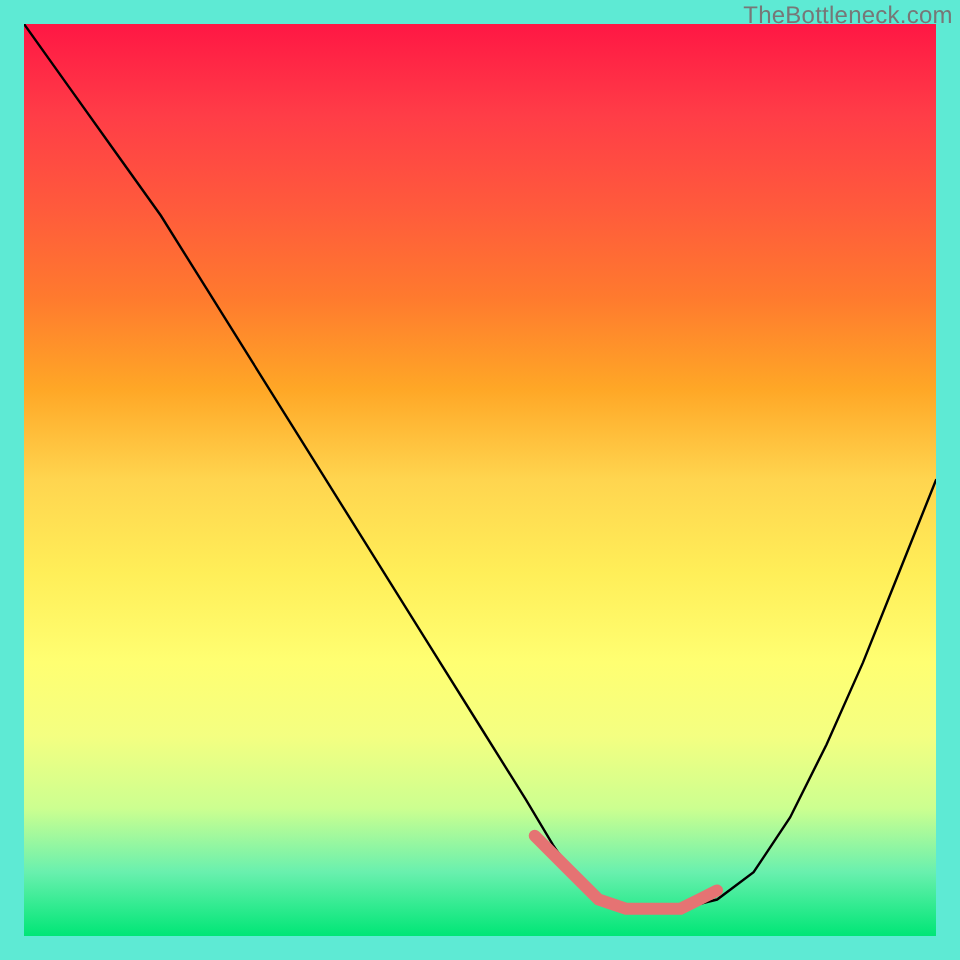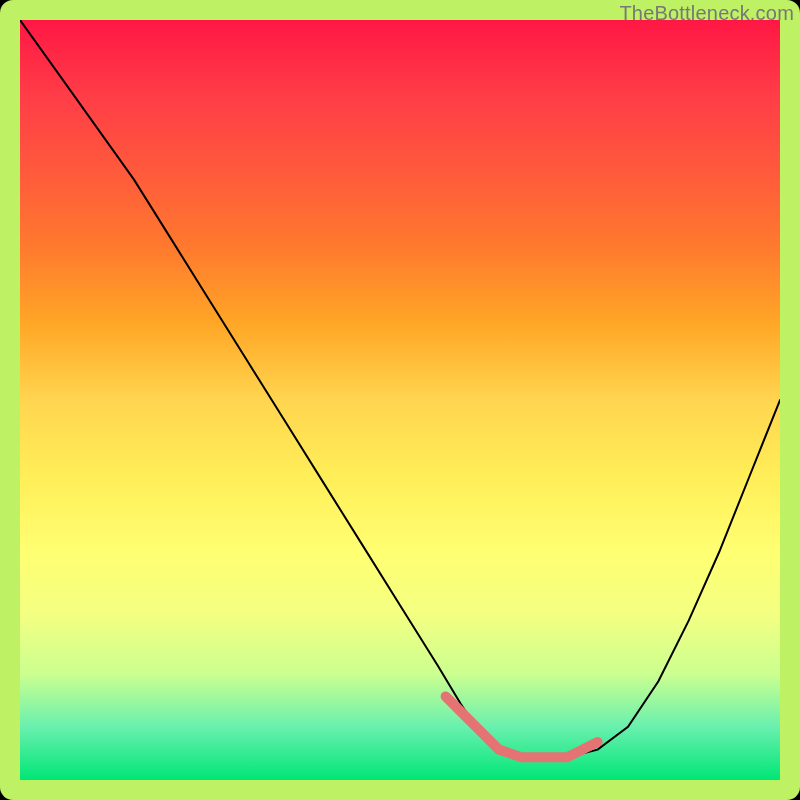--- a/index.html
+++ b/index.html
@@ -1,22 +1,21 @@
 <!DOCTYPE html>
 <html><head>
 <meta charset="utf-8">
 <style>
   * { margin: 0; padding: 0; box-sizing: border-box; }
   html, body { width: 800px; height: 800px; overflow: hidden; background: #000; }
   .chart-container {
     position: relative;
     width: 800px;
     height: 800px;
-    background: #bef264;
-    border-radius: 13px;
+    background: #5eead4;
   }
   .plot-area {
     position: absolute;
     left: 20px;
     top: 20px;
     width: 760px;
     height: 760px;
     background: linear-gradient(to bottom,
       #ff1744 0%,
       #ff3d47 10%,

